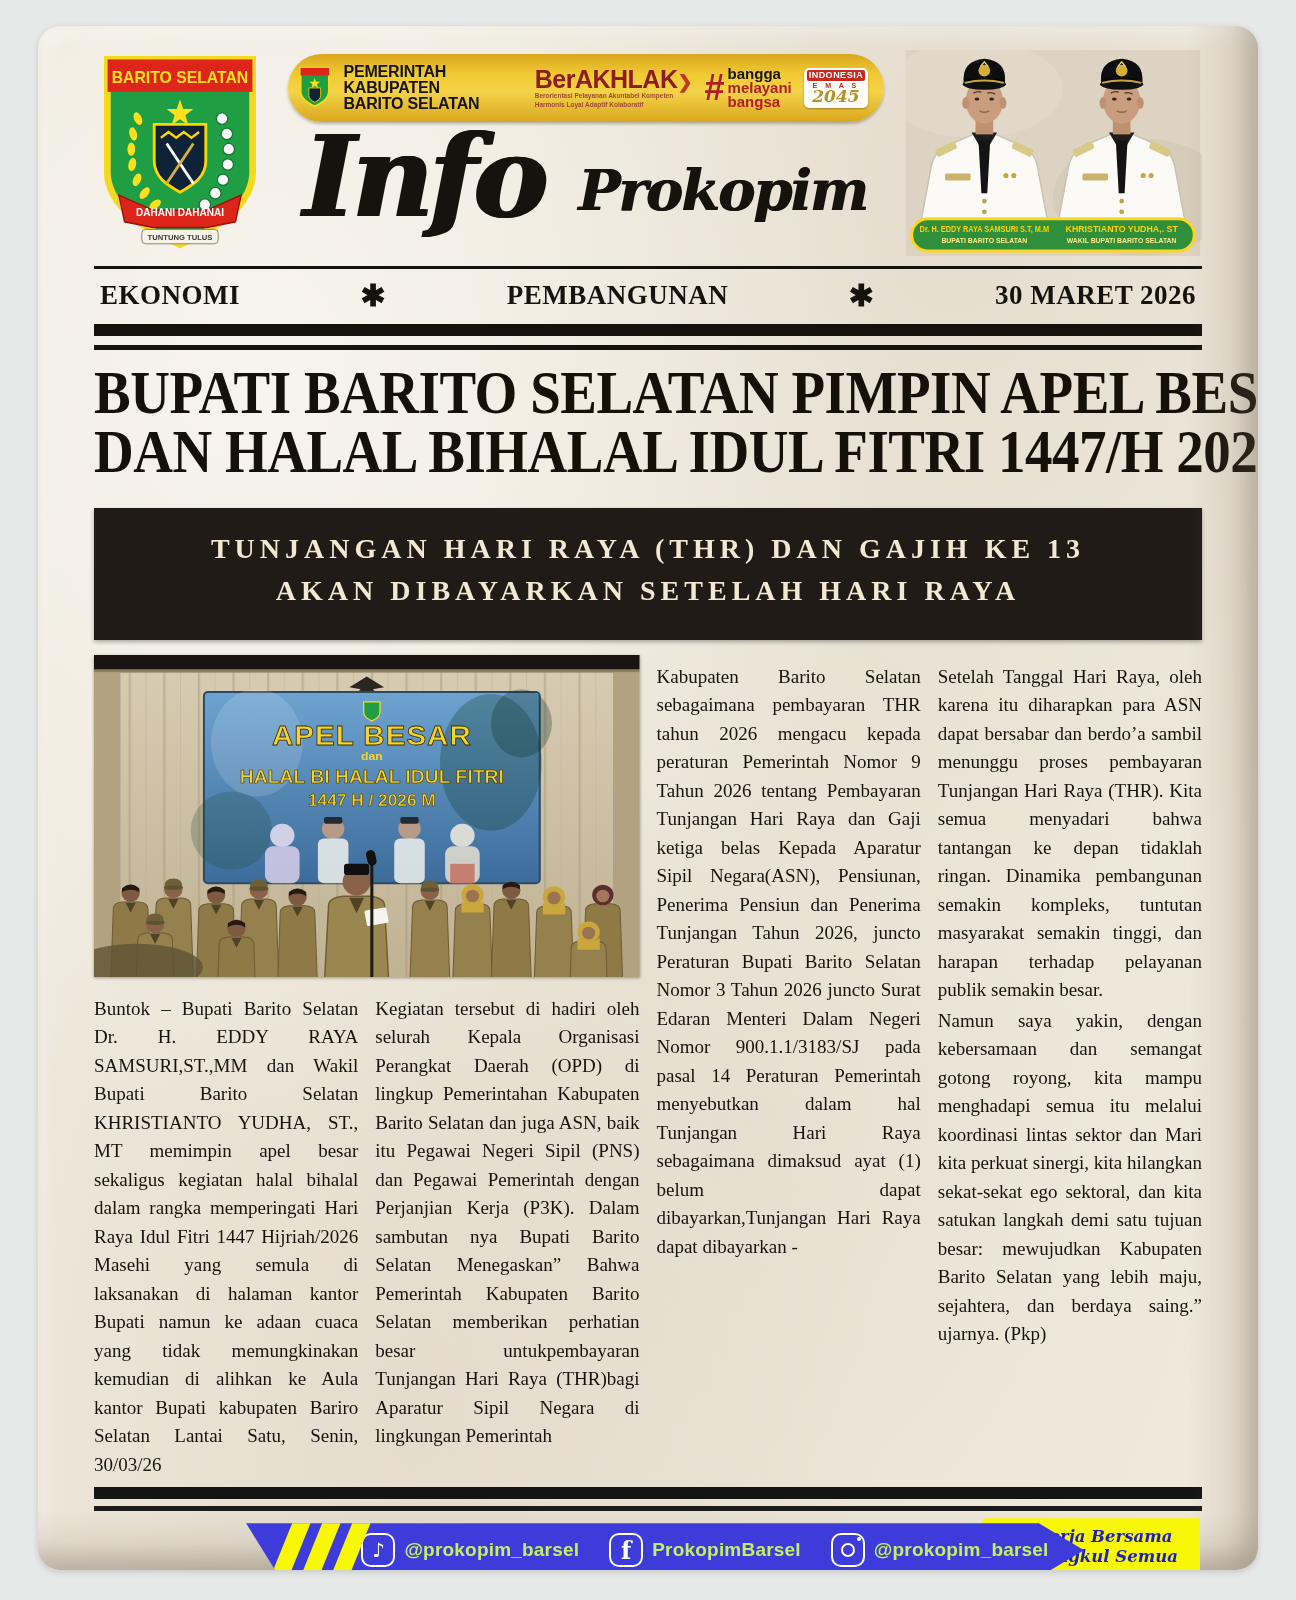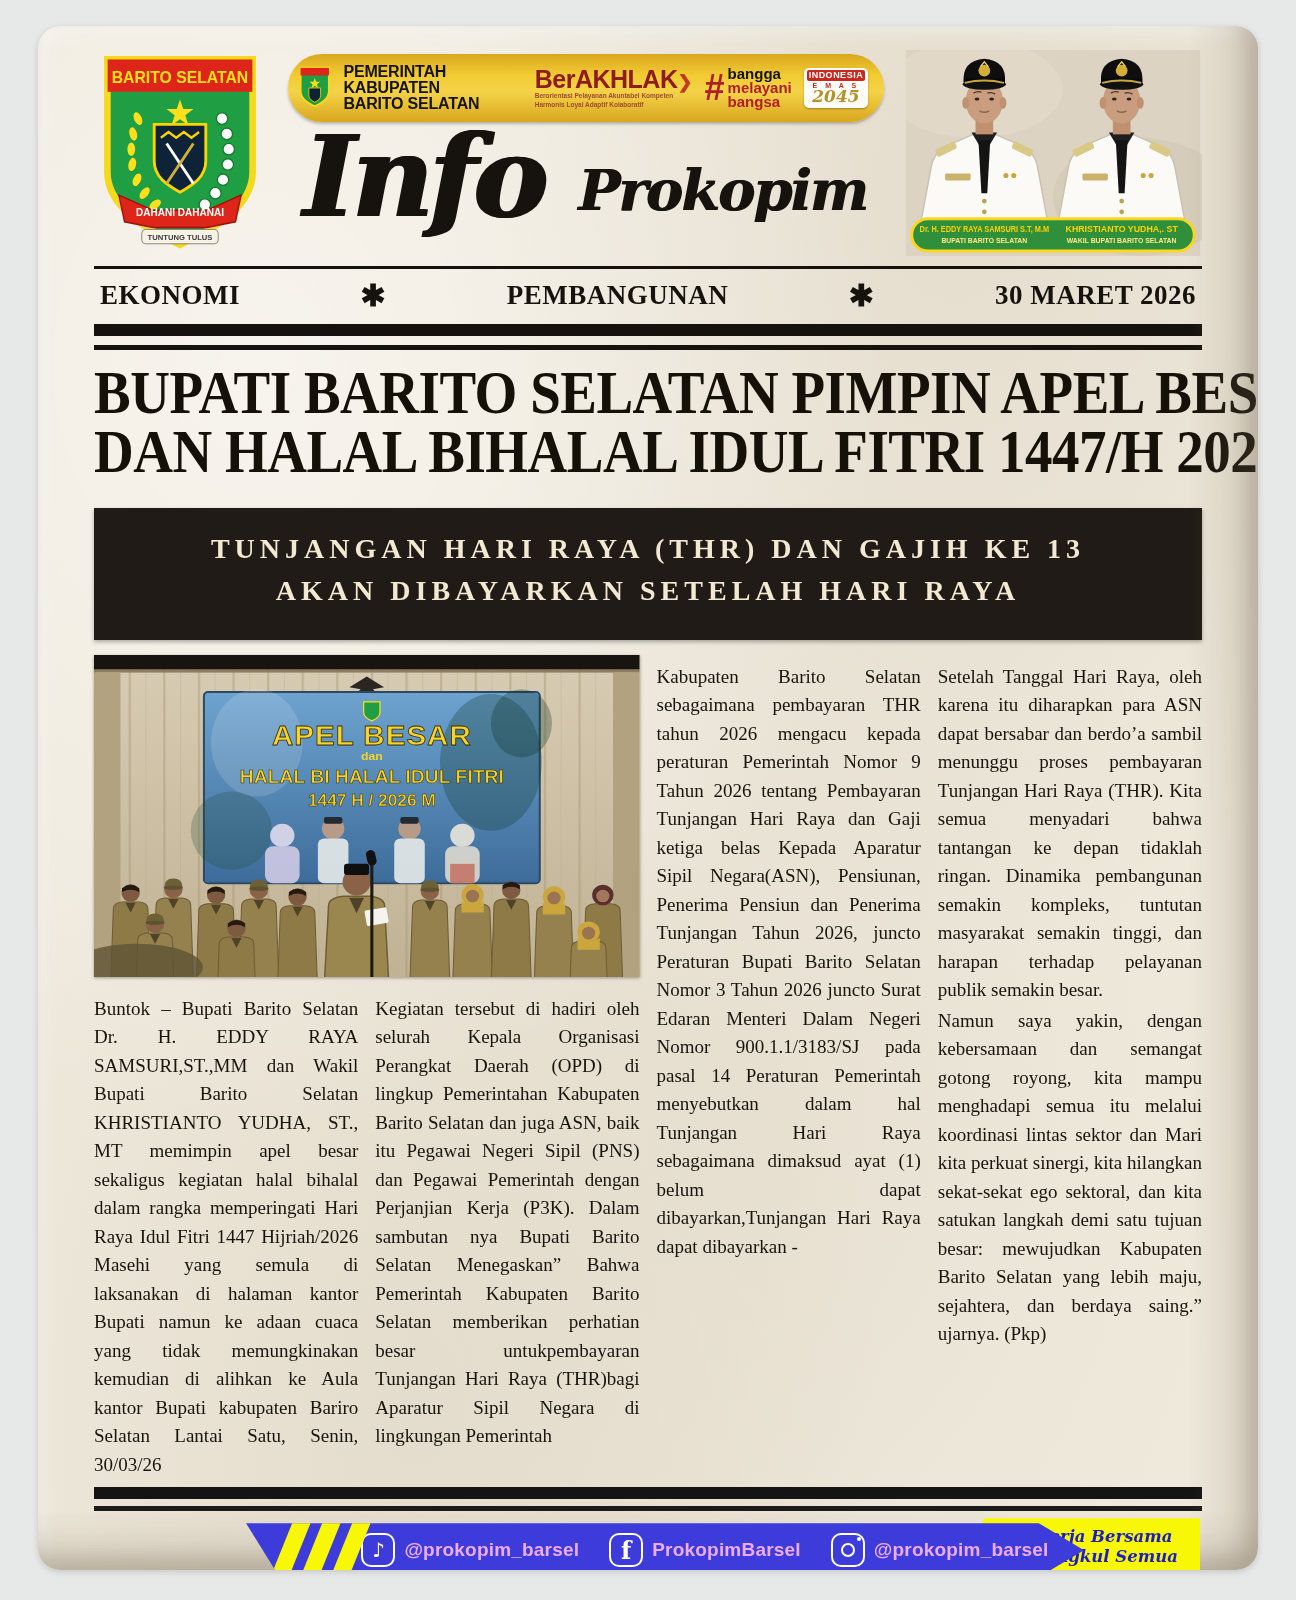--- a/index.html
+++ b/index.html
@@ -95,21 +95,21 @@
   .slogan-box span{ color:#1d1dc4; font-family:"DejaVu Serif", serif; font-weight:bold; font-style:italic;
     font-size:16.5px; line-height:1.25; }
   .social-banner{
     position:absolute; left:152px; top:3px; width:838px; height:54px; background:#3d3cda; z-index:2;
     clip-path:polygon(0 0, 94.6% 0, 100% 50%, 94.6% 100%, 4% 100%);
     display:flex; align-items:center; justify-content:center; gap:30px; padding-left:140px; padding-right:60px;
   }
   .stripe{ position:absolute; top:-8px; width:17px; height:80px; background:#f8f806; transform:rotate(22deg); }
   .s1{ left:34px; } .s2{ left:64px; } .s3{ left:94px; }
   .social-item{ display:flex; align-items:center; gap:9px; }
-  .social-label{ color:#f0abfc; font-family:"Liberation Sans", sans-serif; font-weight:bold; font-size:19px; letter-spacing:.2px; }
+  .social-label{ color:#bef264; font-family:"Liberation Sans", sans-serif; font-weight:bold; font-size:19px; letter-spacing:.2px; }
   .icon-sq{ width:34px; height:34px; border:2.5px solid #fff; border-radius:10px; display:flex; align-items:center; justify-content:center; }
   .icon-sq.tiktok{ font-size:20px; color:#fff; font-family:"DejaVu Sans", sans-serif; }
   .icon-sq.facebook{ font-size:24px; color:#fff; font-family:"DejaVu Serif", serif; font-weight:bold; }
   .icon-ig-circle{ width:14px; height:14px; border:2.5px solid #fff; border-radius:50%; position:relative; }
   .icon-ig-dot{ position:absolute; width:4px; height:4px; background:#fff; border-radius:50%; top:2px; right:2px; }
   .icon-sq.instagram{ position:relative; }
 </style>
 </head>
 <body>
 

